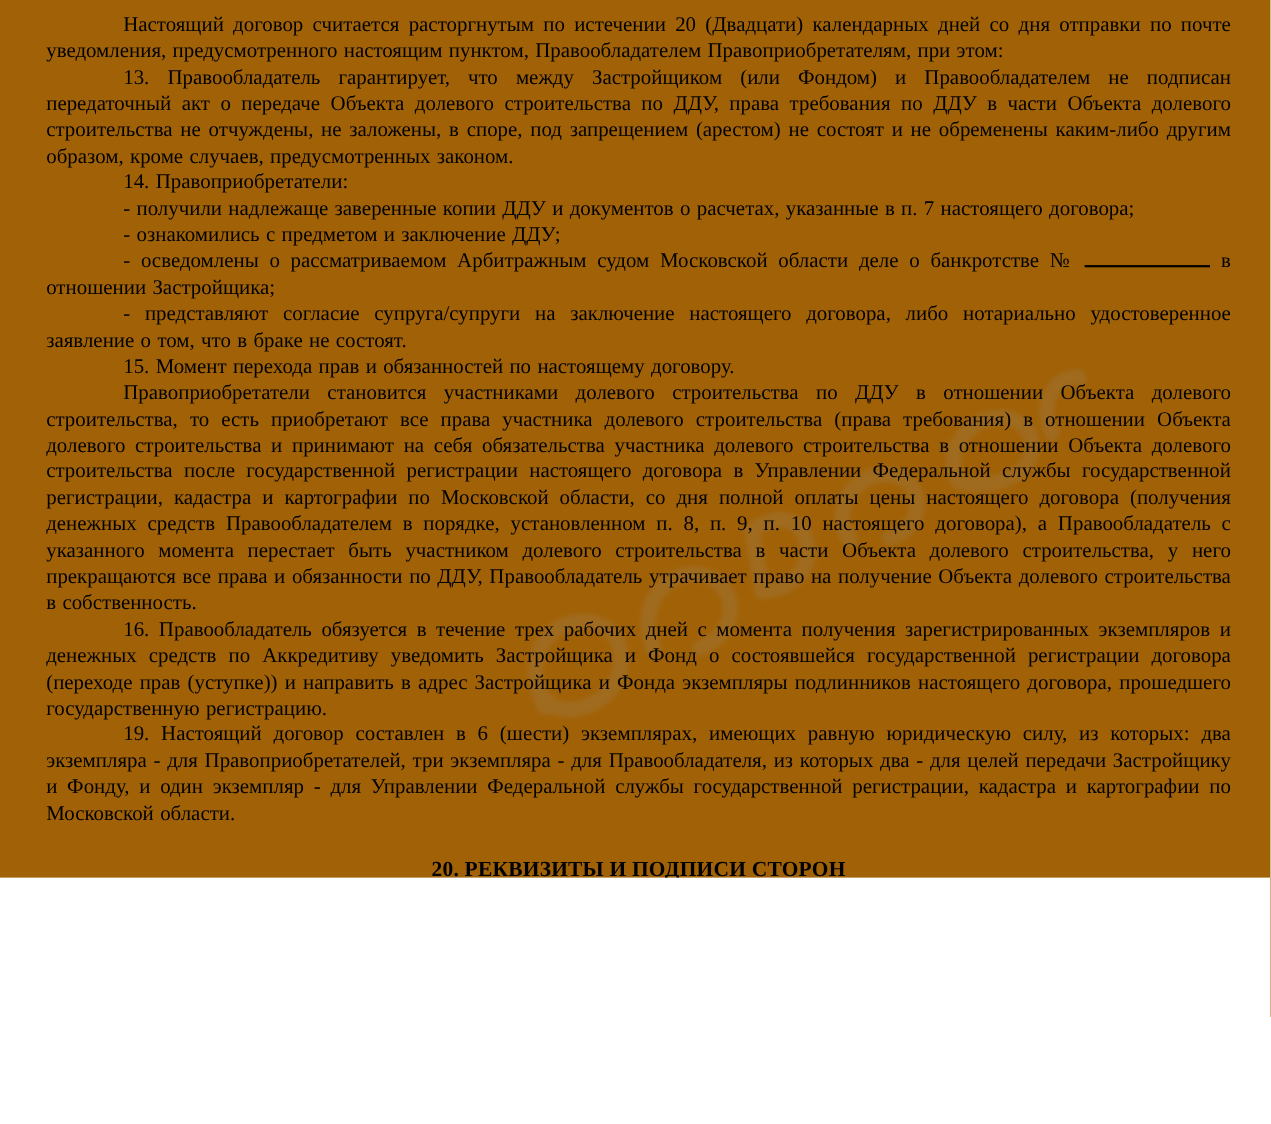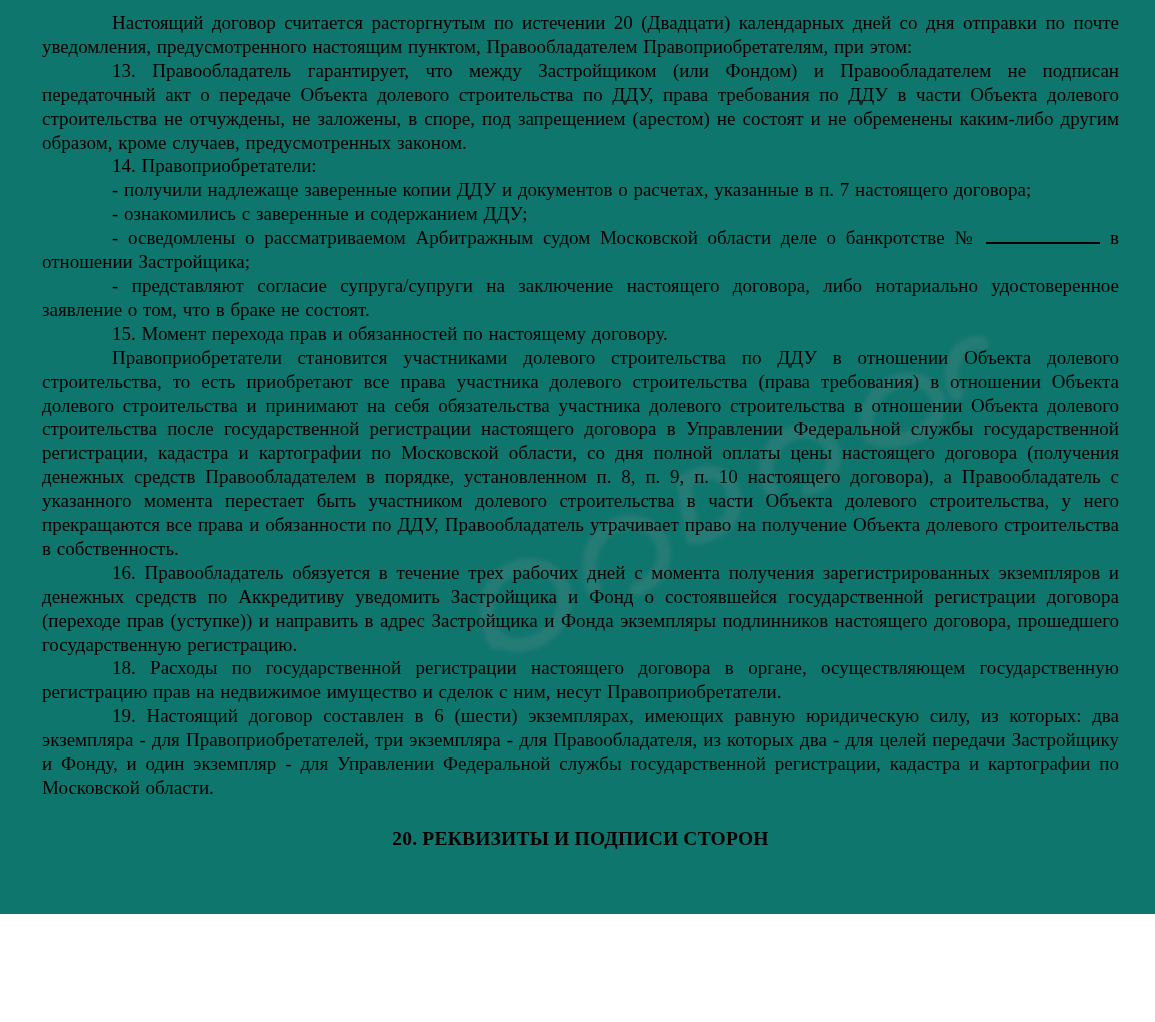--- a/index.html
+++ b/index.html
@@ -3,22 +3,22 @@
 <meta charset="utf-8">
 <style>
   html, body {
     margin: 0;
     padding: 0;
     background: #ffffff;
   }
   .page {
     position: relative;
     width: 1155px;
-    height: 914px;
-    background: #0f766e;
+    height: 798px;
+    background: #a16207;
     overflow: hidden;
     font-family: "Liberation Serif", "DejaVu Serif", serif;
     font-size: 19px;
     line-height: 23.9px;
     color: #000000;
   }
   .doc {
     position: relative;
     z-index: 2;
     padding: 11px 36px 0 42px;
@@ -77,34 +77,33 @@
 
     <p class="para">Настоящий договор считается расторгнутым по истечении 20 (Двадцати) календарных дней со дня отправки по почте уведомления, предусмотренного настоящим пунктом, Правообладателем Правоприобретателям, при этом:</p>
 
 
     <p class="para">13. Правообладатель гарантирует, что между Застройщиком (или Фондом) и Правообладателем не подписан передаточный акт о передаче Объекта долевого строительства по ДДУ, права требования по ДДУ в части Объекта долевого строительства не отчуждены, не заложены, в споре, под запрещением (арестом) не состоят и не обременены каким-либо другим образом, кроме случаев, предусмотренных законом.</p>
 
     <p class="para">14. Правоприобретатели:</p>
 
     <p class="para">- получили надлежаще заверенные копии ДДУ и документов о расчетах, указанные в п. 7 настоящего договора;</p>
 
-    <p class="para">- ознакомились с заверенные и содержанием ДДУ;</p>
+    <p class="para">- ознакомились с предметом и заключение ДДУ;</p>
 
     <p class="para"><span>- осведомлены о рассматриваемом Арбитражным судом Московской области деле о банкротстве №</span> <span class="blank"></span> <span>в отношении Застройщика;</span></p>
 
 
     <p class="para">- представляют согласие супруга/супруги на заключение настоящего договора, либо нотариально удостоверенное заявление о том, что в браке не состоят.</p>
 
     <p class="para">15. Момент перехода прав и обязанностей по настоящему договору.</p>
 
     <p class="para">Правоприобретатели становится участниками долевого строительства по ДДУ в отношении Объекта долевого строительства, то есть приобретают все права участника долевого строительства (права требования) в отношении Объекта долевого строительства и принимают на себя обязательства участника долевого строительства в отношении Объекта долевого строительства после государственной регистрации настоящего договора в Управлении Федеральной службы государственной регистрации, кадастра и картографии по Московской области, со дня полной оплаты цены настоящего договора (получения денежных средств Правообладателем в порядке, установленном п. 8, п. 9, п. 10 настоящего договора), а Правообладатель с указанного момента перестает быть участником долевого строительства в части Объекта долевого строительства, у него прекращаются все права и обязанности по ДДУ,  Правообладатель утрачивает право на получение Объекта долевого строительства в собственность.</p>
 
     <p class="para">16. Правообладатель обязуется в течение трех рабочих дней с момента получения зарегистрированных экземпляров и денежных средств по Аккредитиву уведомить Застройщика и Фонд о состоявшейся государственной регистрации договора (переходе прав (уступке)) и направить в адрес Застройщика и Фонда экземпляры подлинников настоящего договора, прошедшего государственную регистрацию.</p>
 
 
-    <p class="para">18. Расходы по государственной регистрации настоящего договора в органе, осуществляющем государственную регистрацию прав на недвижимое имущество и сделок с ним, несут Правоприобретатели.</p>
 
     <p class="para">19. Настоящий договор составлен в 6 (шести) экземплярах, имеющих равную юридическую силу, из которых: два экземпляра - для Правоприобретателей, три экземпляра - для Правообладателя, из которых два - для целей передачи Застройщику и Фонду, и один экземпляр - для Управлении Федеральной службы государственной регистрации, кадастра и картографии по Московской области.</p>
 
     <h2 class="section-heading">20. РЕКВИЗИТЫ И ПОДПИСИ СТОРОН</h2>
 
   </div>
 </div>
 
 </body></html>

